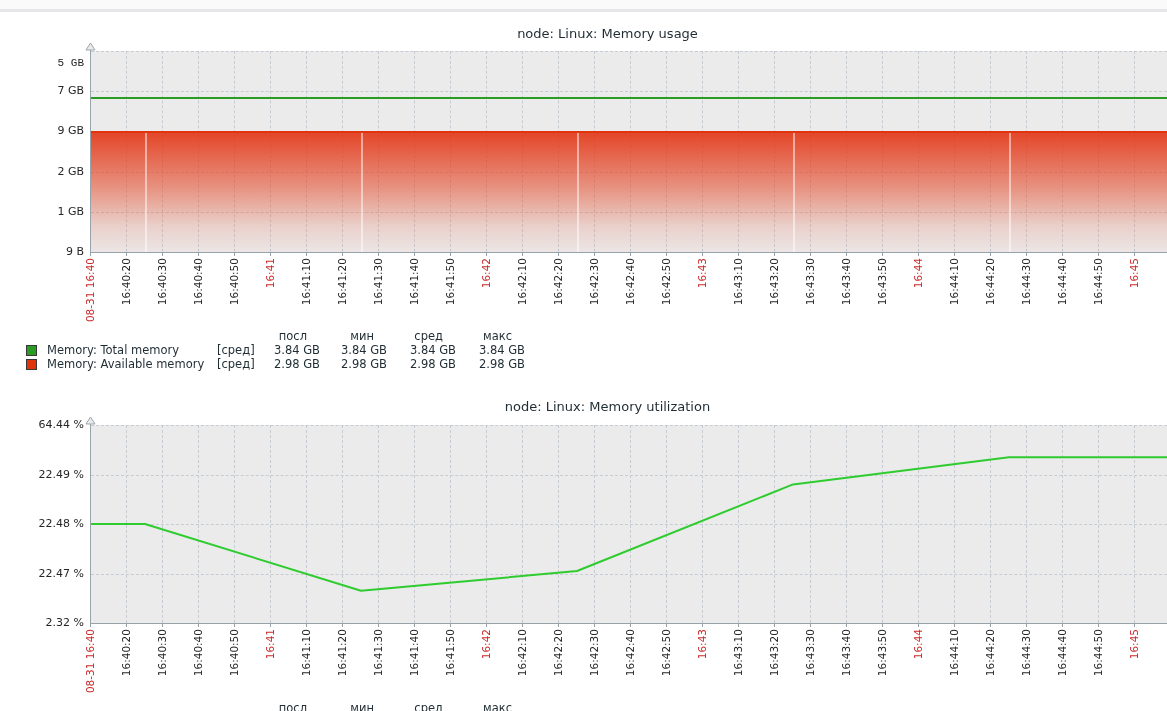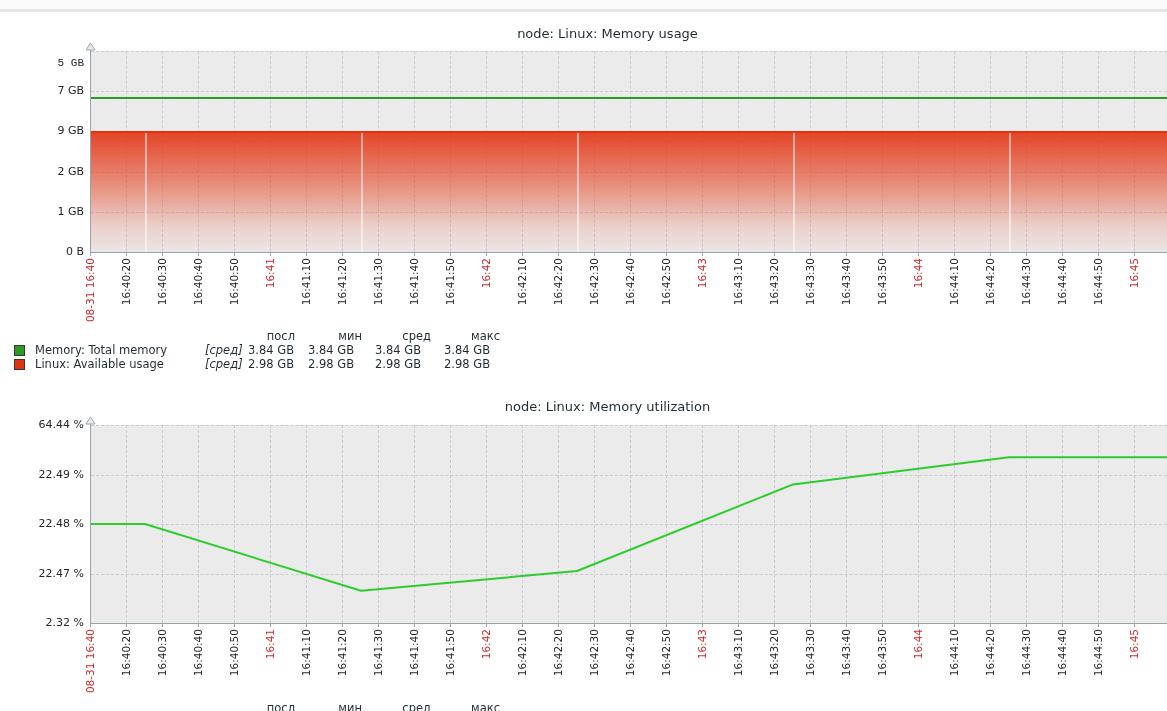--- a/index.html
+++ b/index.html
@@ -18,27 +18,27 @@
   .tickmark{position:absolute;width:1px;height:3px;background:#97a3ab;}
   .arrow{position:absolute;width:11px;height:9px;}
   .ylabel{position:absolute;width:70px;left:14px;text-align:right;font-size:11px;color:#262626;line-height:13px;white-space:nowrap;}
   .xlabel{position:absolute;width:80px;height:13px;line-height:13px;text-align:right;
           font-size:10.5px;color:#262626;transform:rotate(-90deg);transform-origin:100% 0;white-space:nowrap;}
   .xlabel.red{color:#cb2a2a;}
   .sline{position:absolute;left:0;width:100%;}
   .sfill{position:absolute;left:0;width:100%;}
   .seam{position:absolute;width:2px;background:rgba(255,255,255,0.5);}
   .utilplot{position:absolute;overflow:visible;}
-  .legend{position:absolute;left:14px;font-size:11.5px;color:#1f2c33;}
+  .legend{position:absolute;left:26px;font-size:11.5px;color:#1f2c33;}
   .lrow{display:grid;grid-template-columns:17px 172px 45px 60px 67px 69px 69px;height:14px;line-height:13px;}
   .lcell{white-space:nowrap;overflow:visible;}
   .lh{text-align:right;padding-right:13px;}
-  .lval{}
+  .lval{text-align:right;}
   .llabel{padding-left:4px;}
-  .lfn{padding-left:2px;font-style:italic;}
+  .lfn{padding-left:2px;}
   .lsw{width:11px;height:11px;border:1px solid #383838;margin-top:1px;box-sizing:border-box;}
 </style>
 </head>
 <body>
 
 <div class="page">
   <div class="topbar"></div>
 
   <section>
     <h2 class="chart-title" id="title0">node: Linux: Memory usage</h2>
@@ -85,21 +85,21 @@
         <div class="seam" style="left: 486px; top: 82.404px; height: 118.596px;"></div>
         <div class="seam" style="left: 702px; top: 82.404px; height: 118.596px;"></div>
         <div class="seam" style="left: 918px; top: 82.404px; height: 118.596px;"></div>
       </div>
     <div id="deco0">
         <div class="ylabel" style="top: 57px; font-family: Liberation Mono, monospace;">5 GB</div>
         <div class="ylabel" style="top: 84.2px;">7 GB</div>
         <div class="ylabel" style="top: 124.4px;">9 GB</div>
         <div class="ylabel" style="top: 164.6px;">2 GB</div>
         <div class="ylabel" style="top: 204.8px;">1 GB</div>
-        <div class="ylabel" style="top: 245px;">0 B</div>
+        <div class="ylabel" style="top: 245px;">9 B</div>
         <div class="yaxis" style="left: 90px; top: 44px; height: 209px;"></div>
         <div class="xaxis" style="left: 90px; top: 252px; width: 1077px;"></div>
         <div class="arrow" style="left: 85px; top: 36px;"><svg width="11" height="9">
             <path d="M5.5 1 L10 8 L1 8 Z" fill="#ebebeb" stroke="#9aa5ab"></path>
           </svg></div>
         <div class="tickmark" style="left: 90px; top: 253px;"></div>
         <div class="xlabel red" style="left: 4px; top: 258px;">08-31 16:40</div>
         <div class="tickmark" style="left: 126px; top: 253px;"></div>
         <div class="xlabel" style="left: 40px; top: 258px;">16:40:20</div>
         <div class="tickmark" style="left: 162px; top: 253px;"></div>
@@ -177,21 +177,21 @@
           <div class="lcell lfn">[сред]</div>
           <div class="lcell lval">3.84 GB</div>
           <div class="lcell lval">3.84 GB</div>
           <div class="lcell lval">3.84 GB</div>
           <div class="lcell lval">3.84 GB</div>
         </div>
         <div class="lrow">
           <div class="lcell">
             <div class="lsw" style="background: rgb(225, 51, 14);"></div>
           </div>
-          <div class="lcell llabel">Linux: Available usage</div>
+          <div class="lcell llabel">Memory: Available memory</div>
           <div class="lcell lfn">[сред]</div>
           <div class="lcell lval">2.98 GB</div>
           <div class="lcell lval">2.98 GB</div>
           <div class="lcell lval">2.98 GB</div>
           <div class="lcell lval">2.98 GB</div>
         </div>
       </div>
   </section>
 
   <section>

